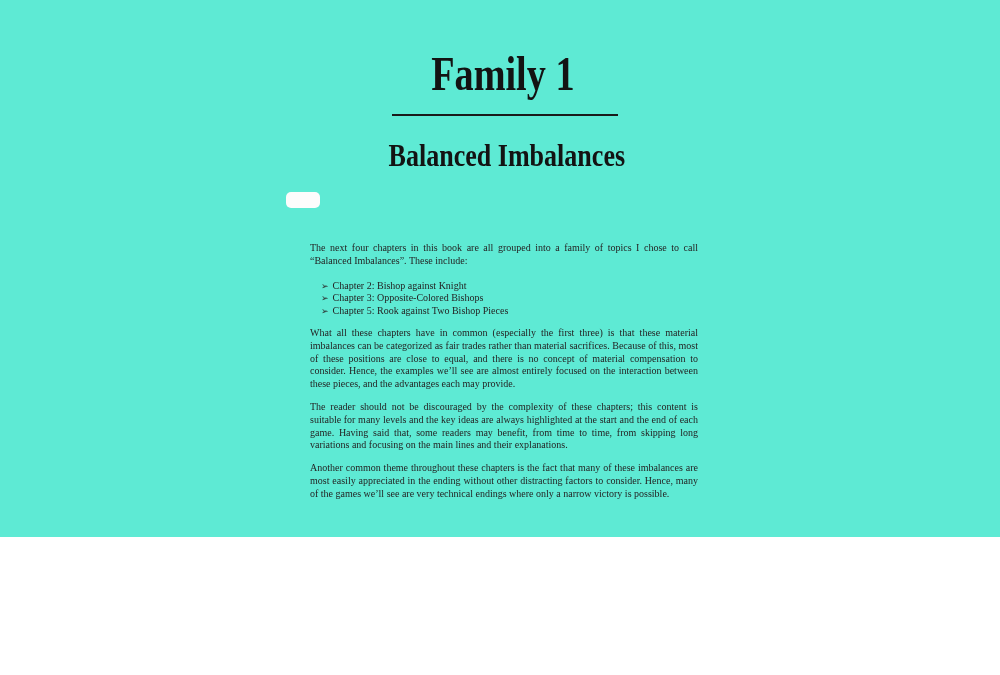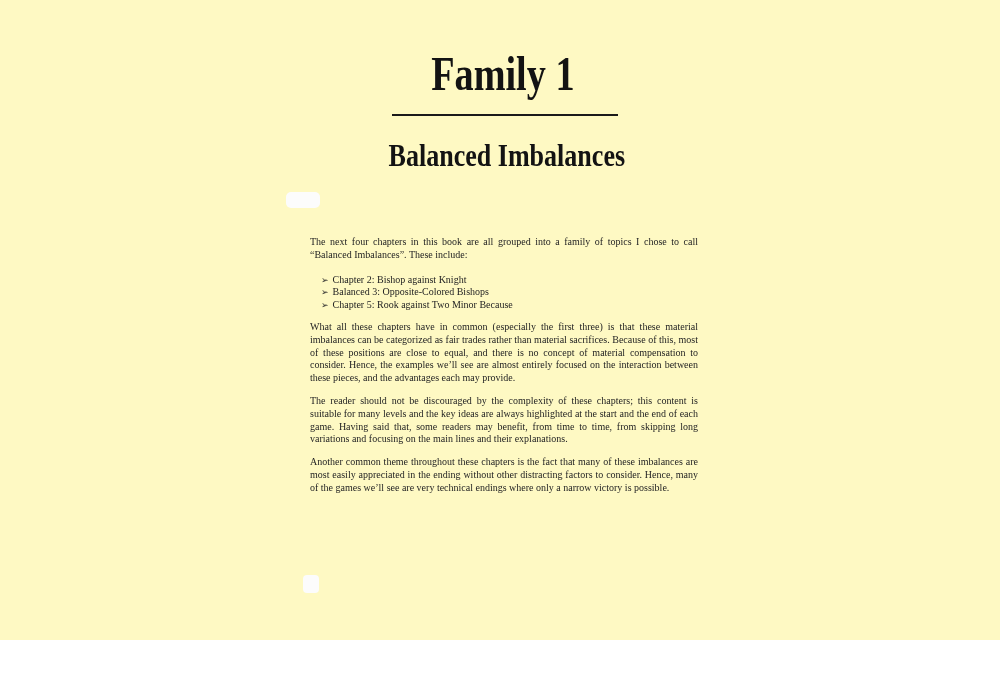--- a/index.html
+++ b/index.html
@@ -3,22 +3,22 @@
 <meta charset="utf-8">
 <style>
   html, body {
     margin: 0;
     padding: 0;
     background: #ffffff;
   }
   .page {
     position: relative;
     width: 1000px;
-    height: 640px;
-    background: #fef9c3;
+    height: 537px;
+    background: #5eead4;
     overflow: hidden;
     font-family: "Liberation Serif", serif;
     color: #1c1c1c;
   }
   
   .title-wrap {
     position: absolute;
     top: 47px;
     left: 0;
     width: 1000px;
@@ -59,21 +59,21 @@
     font-size: 31px;
     line-height: 1.1;
     color: #131313;
     transform: scaleX(0.84);
     transform-origin: center;
     white-space: nowrap;
   }
   
   .body-column {
     position: absolute;
-    top: 236px;
+    top: 242px;
     left: 310px;
     width: 388px;
     font-size: 10px;
     line-height: 12.8px;
     text-align: justify;
     color: #242424;
   }
   .body-column p {
     margin: 0 0 10px 0;
     text-indent: 0;
@@ -140,24 +140,24 @@
 
   <div class="body-column">
 
     <p>The next four chapters in this book are all grouped into a family of topics I chose to call “Balanced Imbalances”. These include:</p>
 
     <ul class="chapter-list">
       <li>
         <span class="bullet">➢</span><span>Chapter 2: Bishop against Knight</span>
       </li>
       <li>
-        <span class="bullet">➢</span><span>Balanced 3: Opposite-Colored Bishops</span>
+        <span class="bullet">➢</span><span>Chapter 3: Opposite-Colored Bishops</span>
       </li>
       <li>
-        <span class="bullet">➢</span><span>Chapter 5: Rook against Two Minor Because</span>
+        <span class="bullet">➢</span><span>Chapter 5: Rook against Two Bishop Pieces</span>
       </li>
     </ul>
 
     <p>What all these chapters have in common (especially the first three) is that these material imbalances can be categorized as fair trades rather than material sacrifices. Because of this, most of these positions are close to equal, and there is no concept of material compensation to consider. Hence, the examples we’ll see are almost entirely focused on the interaction between these pieces, and the advantages each may provide.</p>
 
     <p>The reader should not be discouraged by the complexity of these chapters; this content is suitable for many levels and the key ideas are always highlighted at the start and the end of each game. Having said that, some readers may benefit, from time to time, from skipping long variations and focusing on the main lines and their explanations.</p>
 
     <p>Another common theme throughout these chapters is the fact that many of these imbalances are most easily appreciated in the ending without other distracting factors to consider. Hence, many of the games we’ll see are very technical endings where only a narrow victory is possible.</p>
 
   </div>

